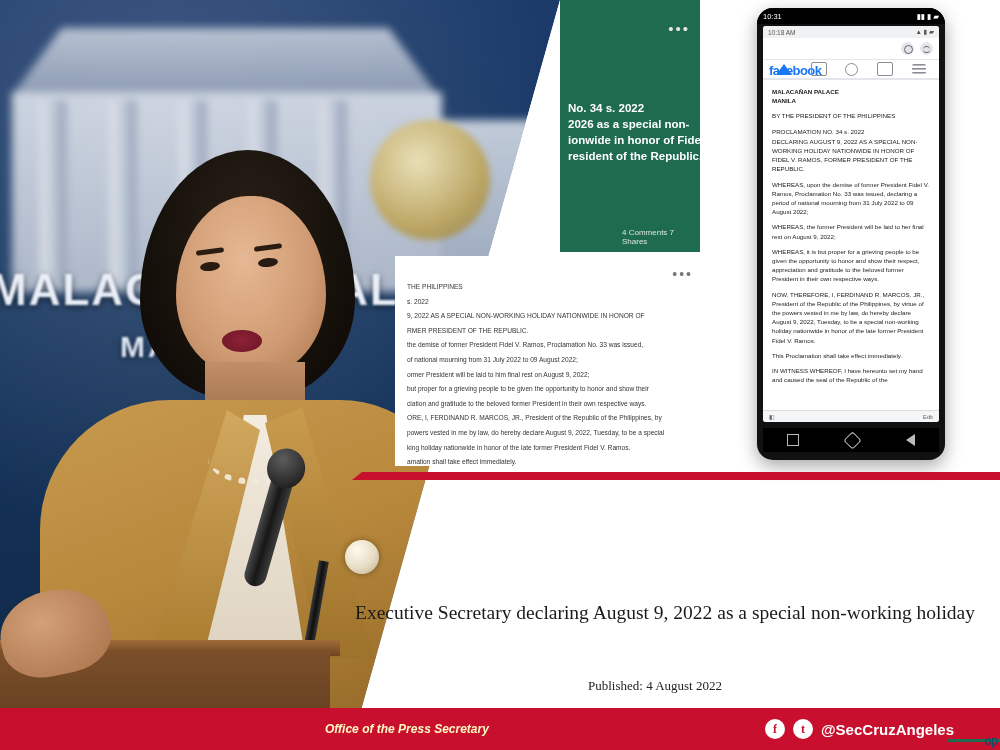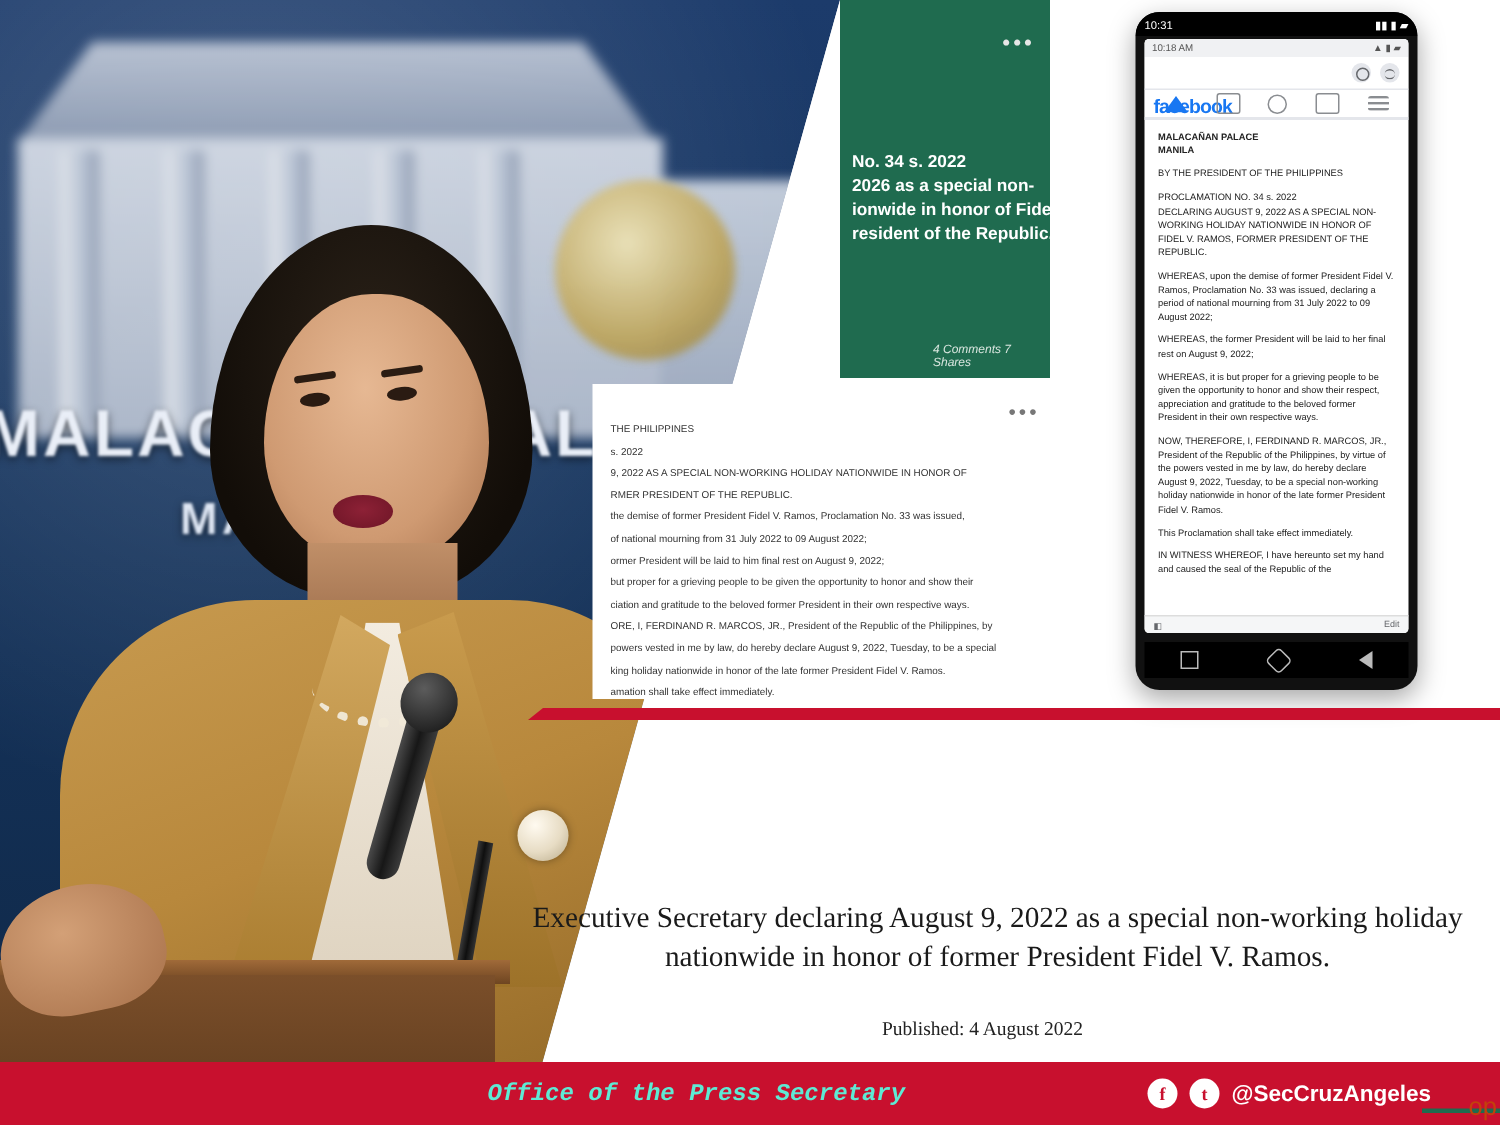--- a/index.html
+++ b/index.html
@@ -159,21 +159,21 @@
   .fbpost{
     position:absolute;left:560px;top:0;width:140px;height:252px;
     background:#1f6b4f;color:#fff;overflow:hidden;z-index:2;
   }
   .fbpost .dots{position:absolute;right:10px;top:20px;color:#e6e6e6;font-size:15px;letter-spacing:2px;}
   .fbpost .ptext{
     position:absolute;left:8px;top:100px;width:180px;
     font-size:11.5px;line-height:16px;color:#ffffff;font-weight:bold;
   }
   .fbpost .meta{
-    position:absolute;left:62px;bottom:6px;font-size:8px;color:#d9e6df;font-weight:normal;font-style:italic;
+    position:absolute;left:62px;bottom:6px;font-size:8px;color:#d9e6df;font-weight:normal;
   }
   .fbwhite{
     position:absolute;left:395px;top:256px;width:310px;height:210px;
     background:#ffffff;z-index:2;overflow:hidden;
   }
   .fbwhite .dots{position:absolute;right:12px;top:10px;color:#777;font-size:14px;letter-spacing:2px;}
   .fbwhite .doc{
     position:absolute;left:12px;top:26px;width:300px;
     font-size:6.6px;line-height:9.6px;color:#333;
   }
@@ -256,40 +256,40 @@
     text-align:center;color:#222;
     font-family:"Liberation Serif", serif;font-size:13px;
   }
 
   
   .footer{
     position:absolute;left:0;bottom:0;width:1000px;height:42px;background:#c8102e;z-index:6;
     display:flex;align-items:center;
   }
   .footer .ops{
-    margin-left:325px;color:#5eead4;font-family:Liberation Mono, monospace;
-    font-style:italic;font-weight:bold;font-size:16px;
+    margin-left:325px;color:#fef9c3;font-family:Liberation Sans, sans-serif;
+    font-style:italic;font-weight:bold;font-size:12px;
   }
   .footer .social{
     margin-left:auto;margin-right:46px;display:flex;align-items:center;gap:8px;color:#fff;
   }
   .sicon{
     width:20px;height:20px;border-radius:50%;background:#fff;color:#c8102e;
     display:flex;align-items:center;justify-content:center;font-size:12px;font-weight:bold;
     font-family:"Liberation Serif", serif;
   }
   .handle{font-size:15px;font-weight:bold;font-family:"Liberation Sans",sans-serif;}
   .footer-right-tab{
     position:absolute;right:0;bottom:0;width:52px;height:42px;background:#c8102e;
   }
   .greenline{
     position:absolute;right:0;bottom:8px;width:52px;height:3px;background:#1f6b4f;z-index:7;
   }
   .corner-word{
-    position:absolute;right:2px;bottom:2px;color:#c2410c;font-size:17px;font-family:"Liberation Sans",sans-serif;z-index:8;
+    position:absolute;right:2px;bottom:2px;color:#0c4a6e;font-size:12px;font-family:"Liberation Sans",sans-serif;z-index:8;
   }
   .left-band{
     position:absolute;left:0;bottom:0;width:330px;height:42px;background:#c8102e;z-index:6;
   }
 </style>
 </head>
 <body>
 
 <div class="stage">
 
@@ -410,21 +410,20 @@
     <div class="navbar">
       <span class="nav-sq"></span>
       <span class="nav-circ"></span>
       <span class="nav-back"></span>
     </div>
   </div>
 
   <div class="redline"></div>
   <div class="subtext">
     <div>Executive Secretary declaring August 9, 2022 as a special non-working holiday</div>
-    <div>nationwide in honor of former President Fidel V. Ramos.</div>
   </div>
   <div class="published">Published: 4 August 2022</div>
 
   <div class="left-band"></div>
   <div class="footer">
     <div class="ops">Office of the Press Secretary</div>
     <div class="social">
       <span class="sicon">f</span>
       <span class="sicon">t</span>
       <span class="handle">@SecCruzAngeles</span>

